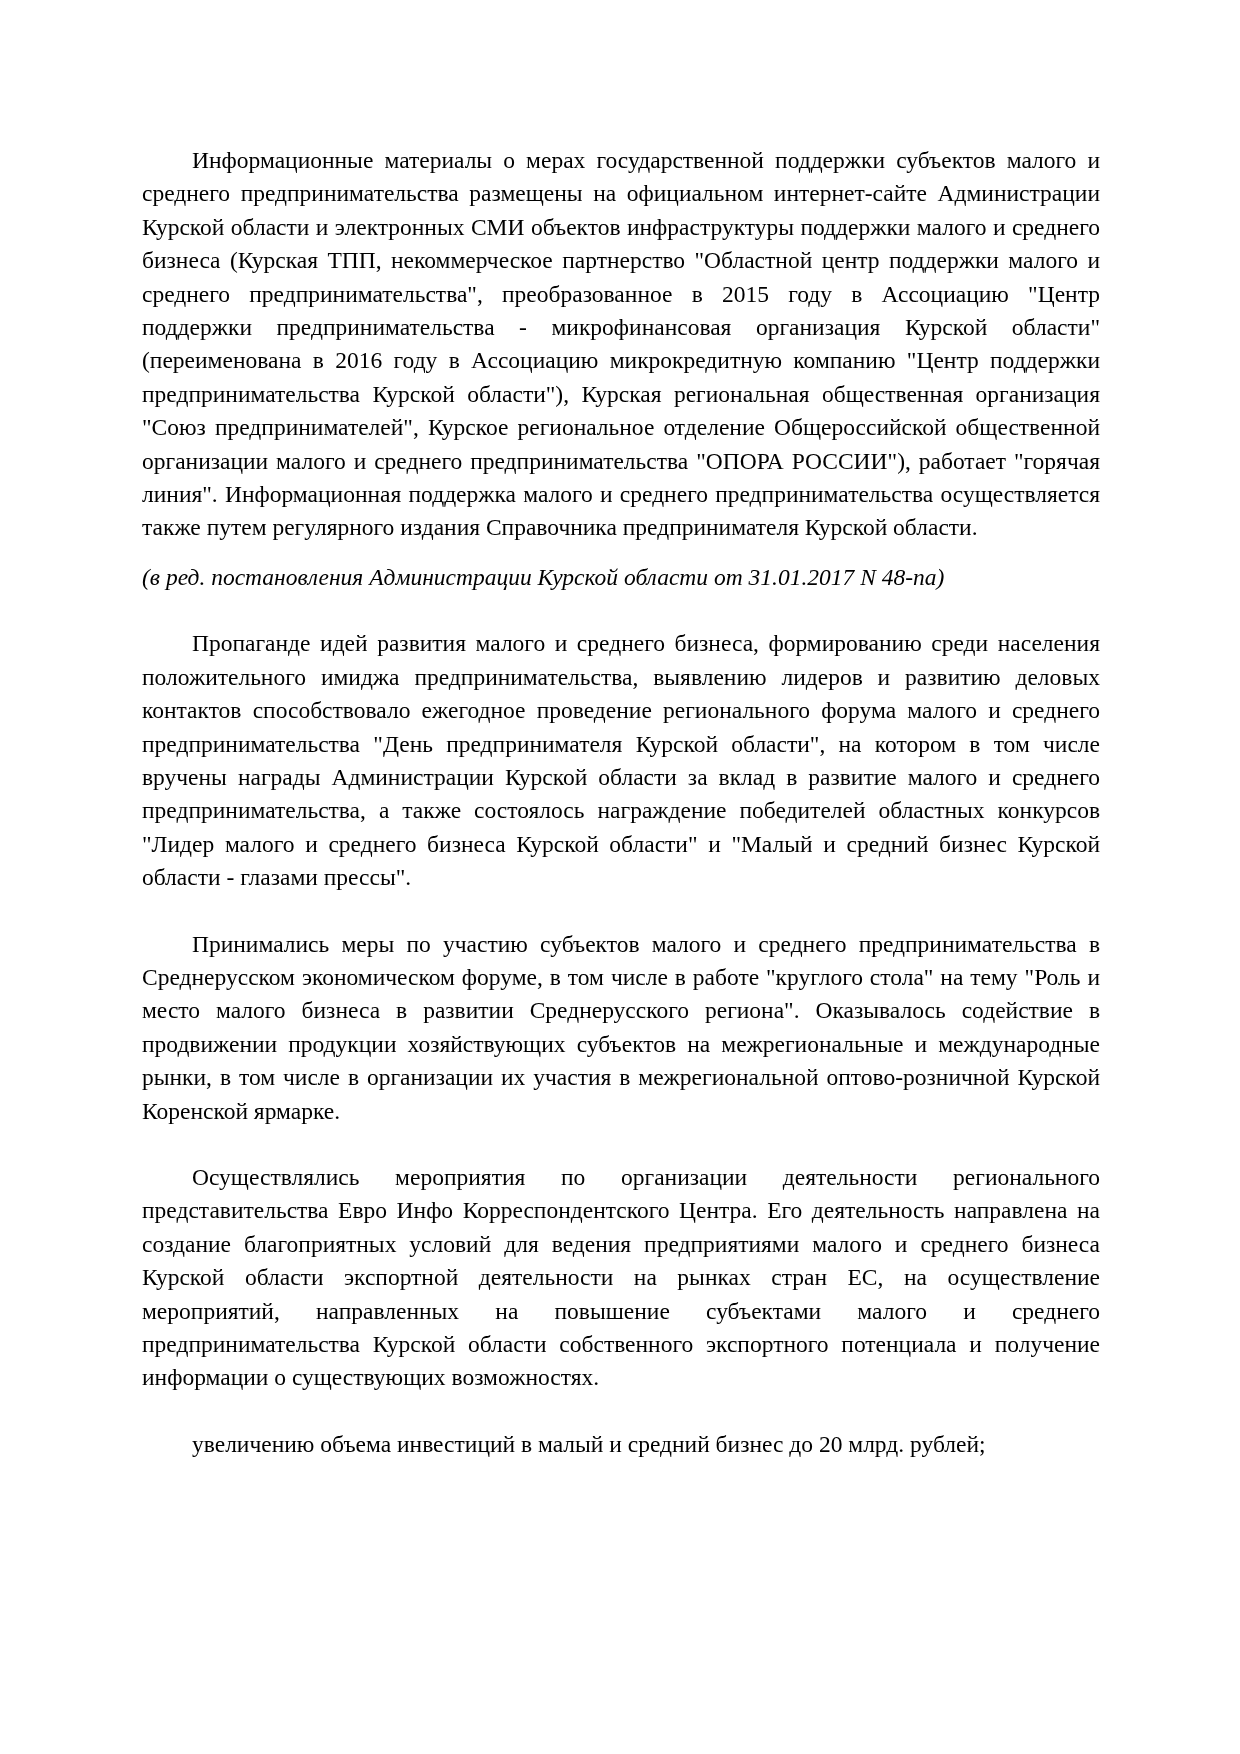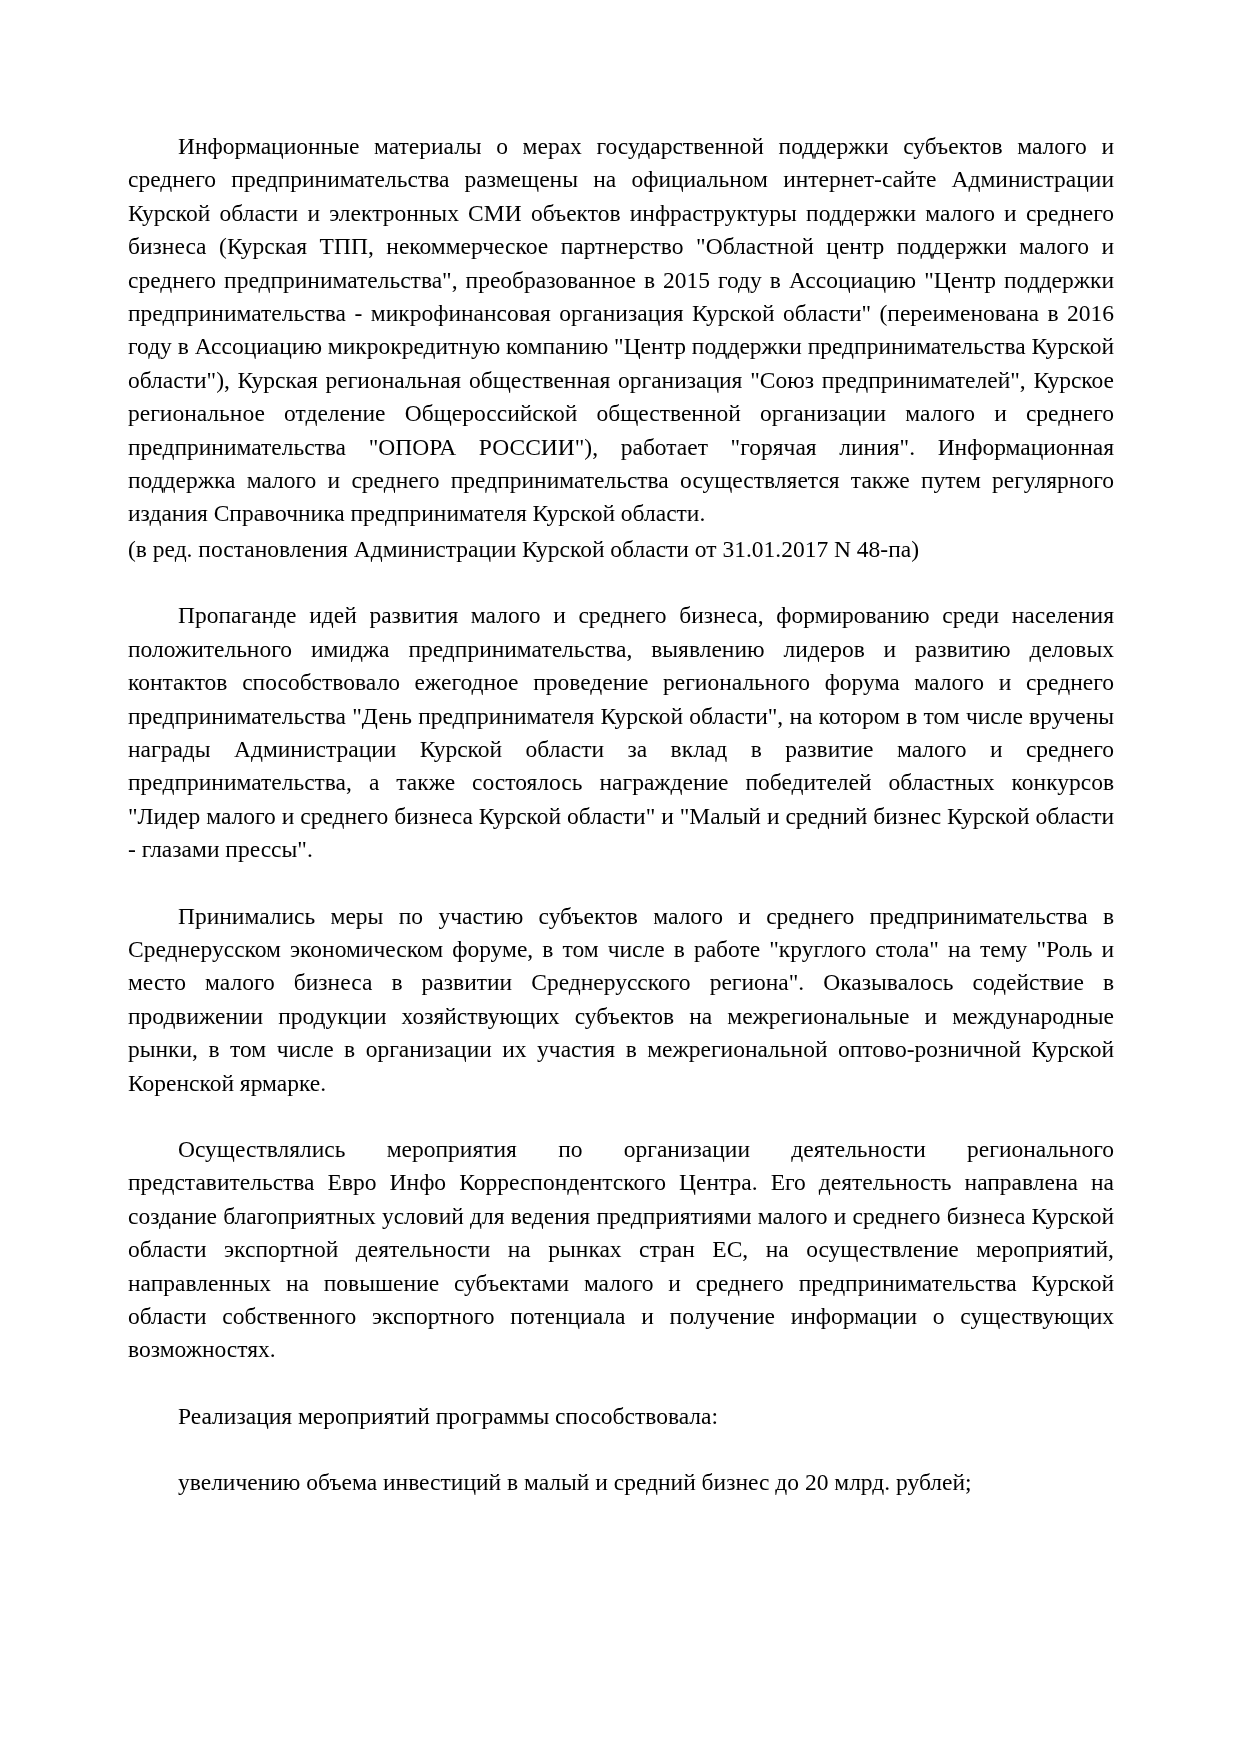--- a/index.html
+++ b/index.html
@@ -21,32 +21,33 @@
     box-sizing: border-box;
     overflow: hidden;
   }
   .content {
     position: absolute;
     left: 126px;
     top: 128px;
     width: 990px;
   }
   .para {
-    margin: 2px;
+    margin: 16px;
     font-size: 23.5px;
     line-height: 33.4px;
     text-align: justify;
     text-indent: 50px;
     text-justify: inter-word;
     -webkit-hyphens: none;
     hyphens: none;
   }
   .para.ref {
     text-indent: 0;
     text-align: left;
+    font-style: italic;
   }
   .gap-para {
     margin-top: 33px;
   }
   .gap-list {
     margin-top: 33px;
   }
 </style>
 </head>
 <body>
@@ -57,20 +58,19 @@
     <p class="para">Информационные материалы о мерах государственной поддержки субъектов малого и среднего предпринимательства размещены на официальном интернет-сайте Администрации Курской области и электронных СМИ объектов инфраструктуры поддержки малого и среднего бизнеса (Курская ТПП, некоммерческое партнерство "Областной центр поддержки малого и среднего предпринимательства", преобразованное в 2015 году в Ассоциацию "Центр поддержки предпринимательства - микрофинансовая организация Курской области" (переименована в 2016 году в Ассоциацию микрокредитную компанию "Центр поддержки предпринимательства Курской области"), Курская региональная общественная организация "Союз предпринимателей", Курское региональное отделение Общероссийской общественной организации малого и среднего предпринимательства "ОПОРА РОССИИ"), работает "горячая линия". Информационная поддержка малого и среднего предпринимательства осуществляется также путем регулярного издания Справочника предпринимателя Курской области.</p>
 
     <p class="para ref">(в ред. постановления Администрации Курской области от 31.01.2017 N 48-па)</p>
 
     <p class="para gap-para">Пропаганде идей развития малого и среднего бизнеса, формированию среди населения положительного имиджа предпринимательства, выявлению лидеров и развитию деловых контактов способствовало ежегодное проведение регионального форума малого и среднего предпринимательства "День предпринимателя Курской области", на котором в том числе вручены награды Администрации Курской области за вклад в развитие малого и среднего предпринимательства, а также состоялось награждение победителей областных конкурсов "Лидер малого и среднего бизнеса Курской области" и "Малый и средний бизнес Курской области - глазами прессы".</p>
 
     <p class="para gap-para">Принимались меры по участию субъектов малого и среднего предпринимательства в Среднерусском экономическом форуме, в том числе в работе "круглого стола" на тему "Роль и место малого бизнеса в развитии Среднерусского региона". Оказывалось содействие в продвижении продукции хозяйствующих субъектов на межрегиональные и международные рынки, в том числе в организации их участия в межрегиональной оптово-розничной Курской Коренской ярмарке.</p>
 
     <p class="para gap-para">Осуществлялись мероприятия по организации деятельности регионального представительства Евро Инфо Корреспондентского Центра. Его деятельность направлена на создание благоприятных условий для ведения предприятиями малого и среднего бизнеса Курской области экспортной деятельности на рынках стран ЕС, на осуществление мероприятий, направленных на повышение субъектами малого и среднего предпринимательства Курской области собственного экспортного потенциала и получение информации о существующих возможностях.</p>
 
-    <p class="para gap-para">Реализация мероприятий программы способствовала:</p>
 
 
 
     <p class="para gap-list">увеличению объема инвестиций в малый и средний бизнес до 20 млрд. рублей;</p>
 
   </div>
 </div>
 
 </body></html>

